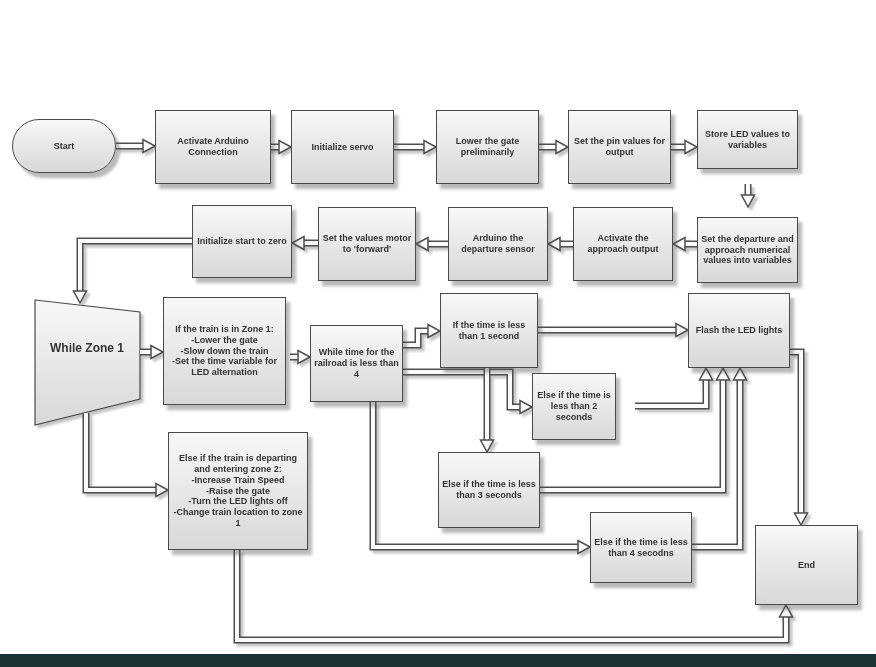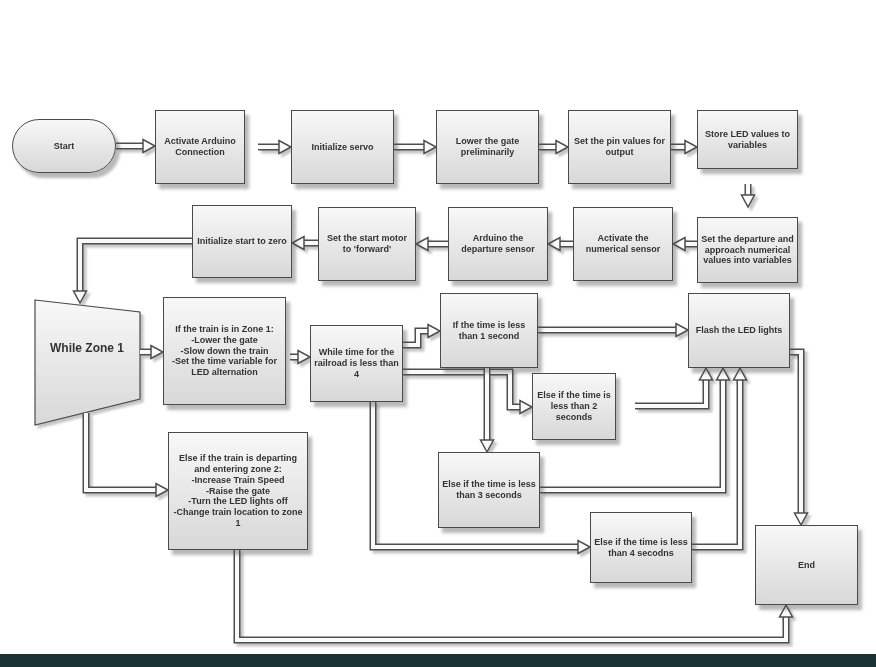--- a/index.html
+++ b/index.html
@@ -162,37 +162,37 @@
         <g>
           <path d="M237 550 L237 640 L786 640 L786 617" stroke="#4e4e4e" stroke-width="7" fill="none" stroke-linejoin="miter"></path>
           <path d="M237 550 L237 640 L786 640 L786 617" stroke="#fafafa" stroke-width="4" fill="none" stroke-linejoin="miter"></path>
           <polygon points="786,605 792.5,617 779.5,617" fill="#fafafa" stroke="#4e4e4e" stroke-width="1.5"></polygon>
         </g>
       </g>
   </svg>
 
   <div class="node stadium" style="left:12px;top:119px;width:104px;height:54px">Start</div>
 
-  <div class="node" style="left:155px;top:110px;width:90px;height:74px">Activate Arduino Connection</div>
+  <div class="node" style="left:155px;top:110px;width:116px;height:74px">Activate Arduino Connection</div>
 
   <div class="node" style="left:291px;top:110px;width:103px;height:74px">Initialize servo</div>
 
   <div class="node" style="left:436px;top:110px;width:103px;height:74px">Lower the gate preliminarily</div>
 
   <div class="node" style="left:568px;top:110px;width:103px;height:74px">Set the pin values for output</div>
 
   <div class="node" style="left:697px;top:110px;width:101px;height:59px">Store LED values to variables</div>
 
   <div class="node" style="left:697px;top:217px;width:101px;height:66px">Set the departure and approach numerical values into variables</div>
 
-  <div class="node" style="left:573px;top:207px;width:100px;height:74px">Activate the numerical sensor</div>
+  <div class="node" style="left:573px;top:207px;width:100px;height:74px">Activate the approach output</div>
 
   <div class="node" style="left:448px;top:207px;width:100px;height:74px">Arduino the departure sensor</div>
 
-  <div class="node" style="left:318px;top:207px;width:98px;height:74px">Set the start motor to 'forward'</div>
+  <div class="node" style="left:318px;top:207px;width:98px;height:74px">Set the values motor to 'forward'</div>
 
   <div class="node" style="left:192px;top:205px;width:100px;height:73px">Initialize start to zero</div>
 
   <div class="shape-label" style="left:38px;top:334px;width:98px;height:28px">While Zone 1</div>
 
   <div class="node" style="left:163px;top:297px;width:123px;height:108px">If the train is in Zone 1:
 -Lower the gate
 -Slow down the train
 -Set the time variable for LED alternation</div>
 

